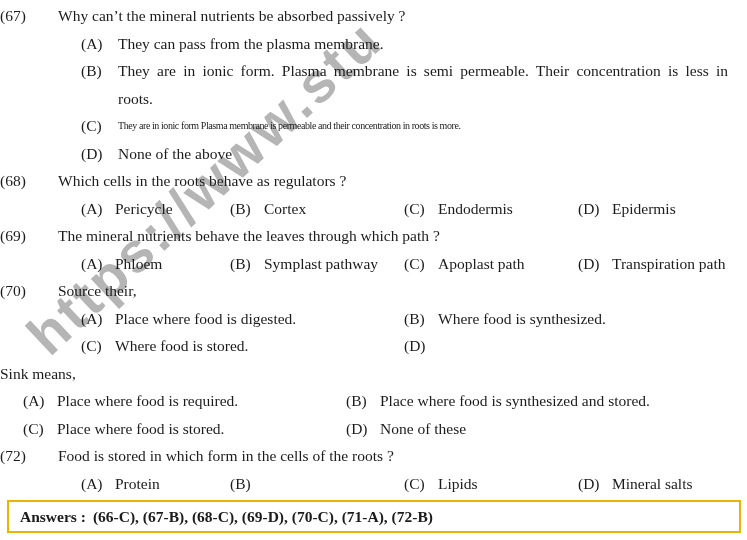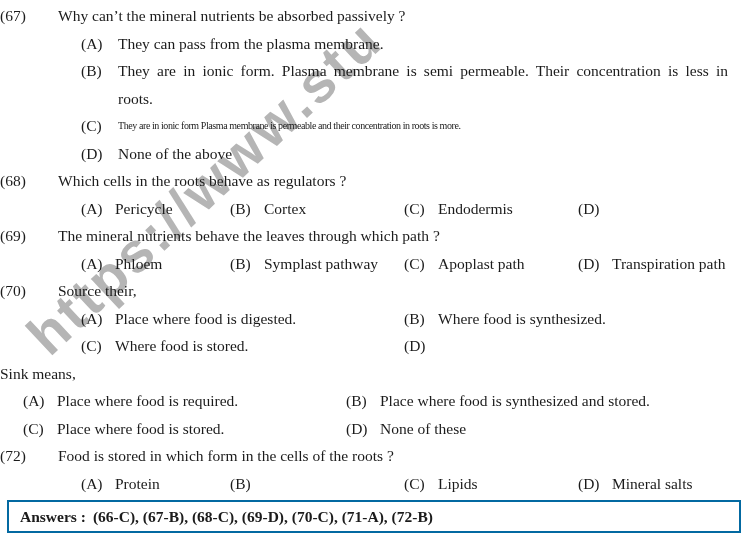--- a/index.html
+++ b/index.html
@@ -36,21 +36,21 @@
   .otext { flex: 1; min-width: 0; }
   .spread .otext { text-align: justify; word-spacing: 2.5px; }
   .tight .otext { white-space: nowrap; letter-spacing: -0.42px; font-size: 10px; font-family: Liberation Serif, serif; }
   .orow { display: grid; }
   .cols4 { grid-template-columns: 149px 174px 174px auto; }
   .cols2 { grid-template-columns: 323px auto; }
   .orow .opt { white-space: nowrap; }
   .orow .olabel { width: 34px; }
   .answers-box {
     margin: 3px 6px 0 7px;
-    border: 2px solid #0369a1;
+    border: 2px solid #eab308;
     height: 29px;
     display: flex;
     align-items: center;
     padding-left: 11px;
     box-sizing: content-box;
     font-weight: bold;
   }
   .ans-label { margin-right: 7px; white-space: nowrap; }
   .ans-values { white-space: nowrap; }
 </style>
@@ -99,20 +99,21 @@
           <div class="opt">
             <span class="olabel">(B)</span>
             <span class="otext">Cortex</span>
           </div>
           <div class="opt">
             <span class="olabel">(C)</span>
             <span class="otext">Endodermis</span>
           </div>
           <div class="opt">
             <span class="olabel">(D)</span>
+            <span class="otext">Epidermis</span>
           </div>
         </div>
       </div>
     </div>
   </div>
 
   <div class="q">
     <div class="qnum">(69)</div>
     <div class="qbody">
       <div class="qtext">The mineral nutrients behave the leaves through which path ?</div>

